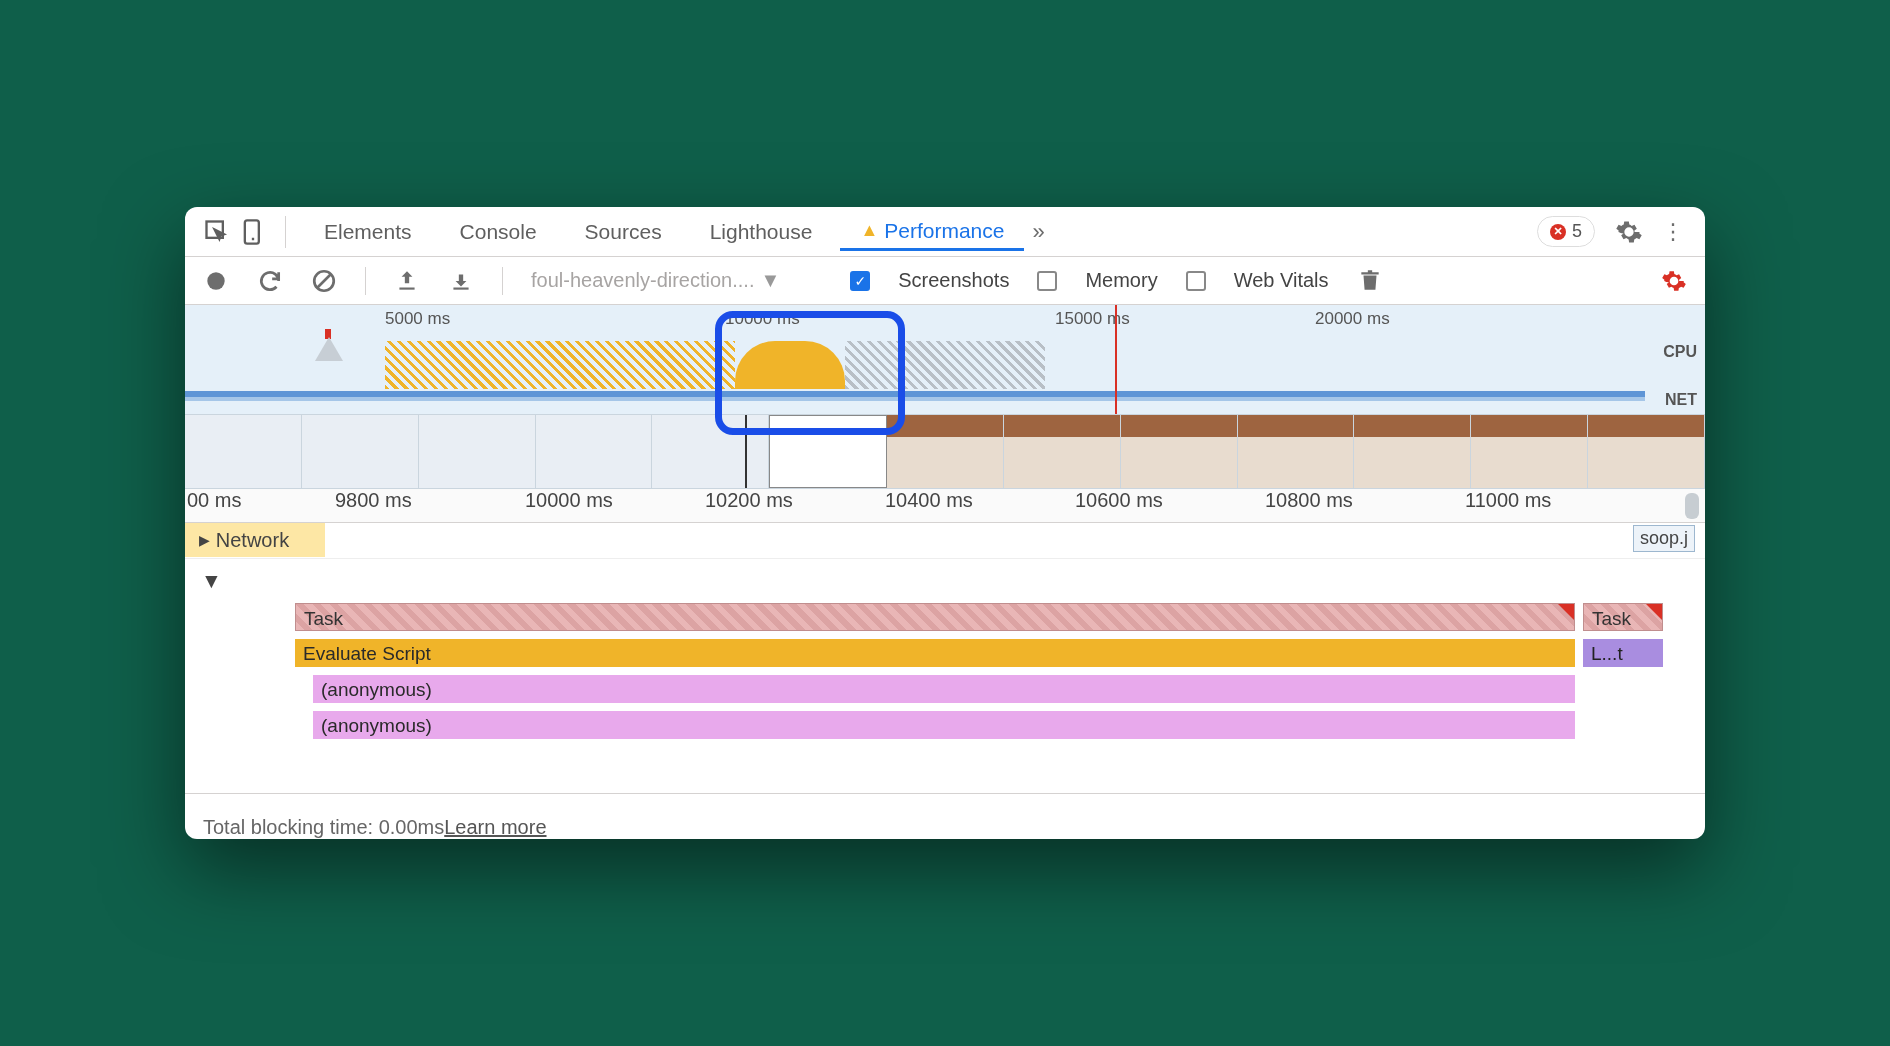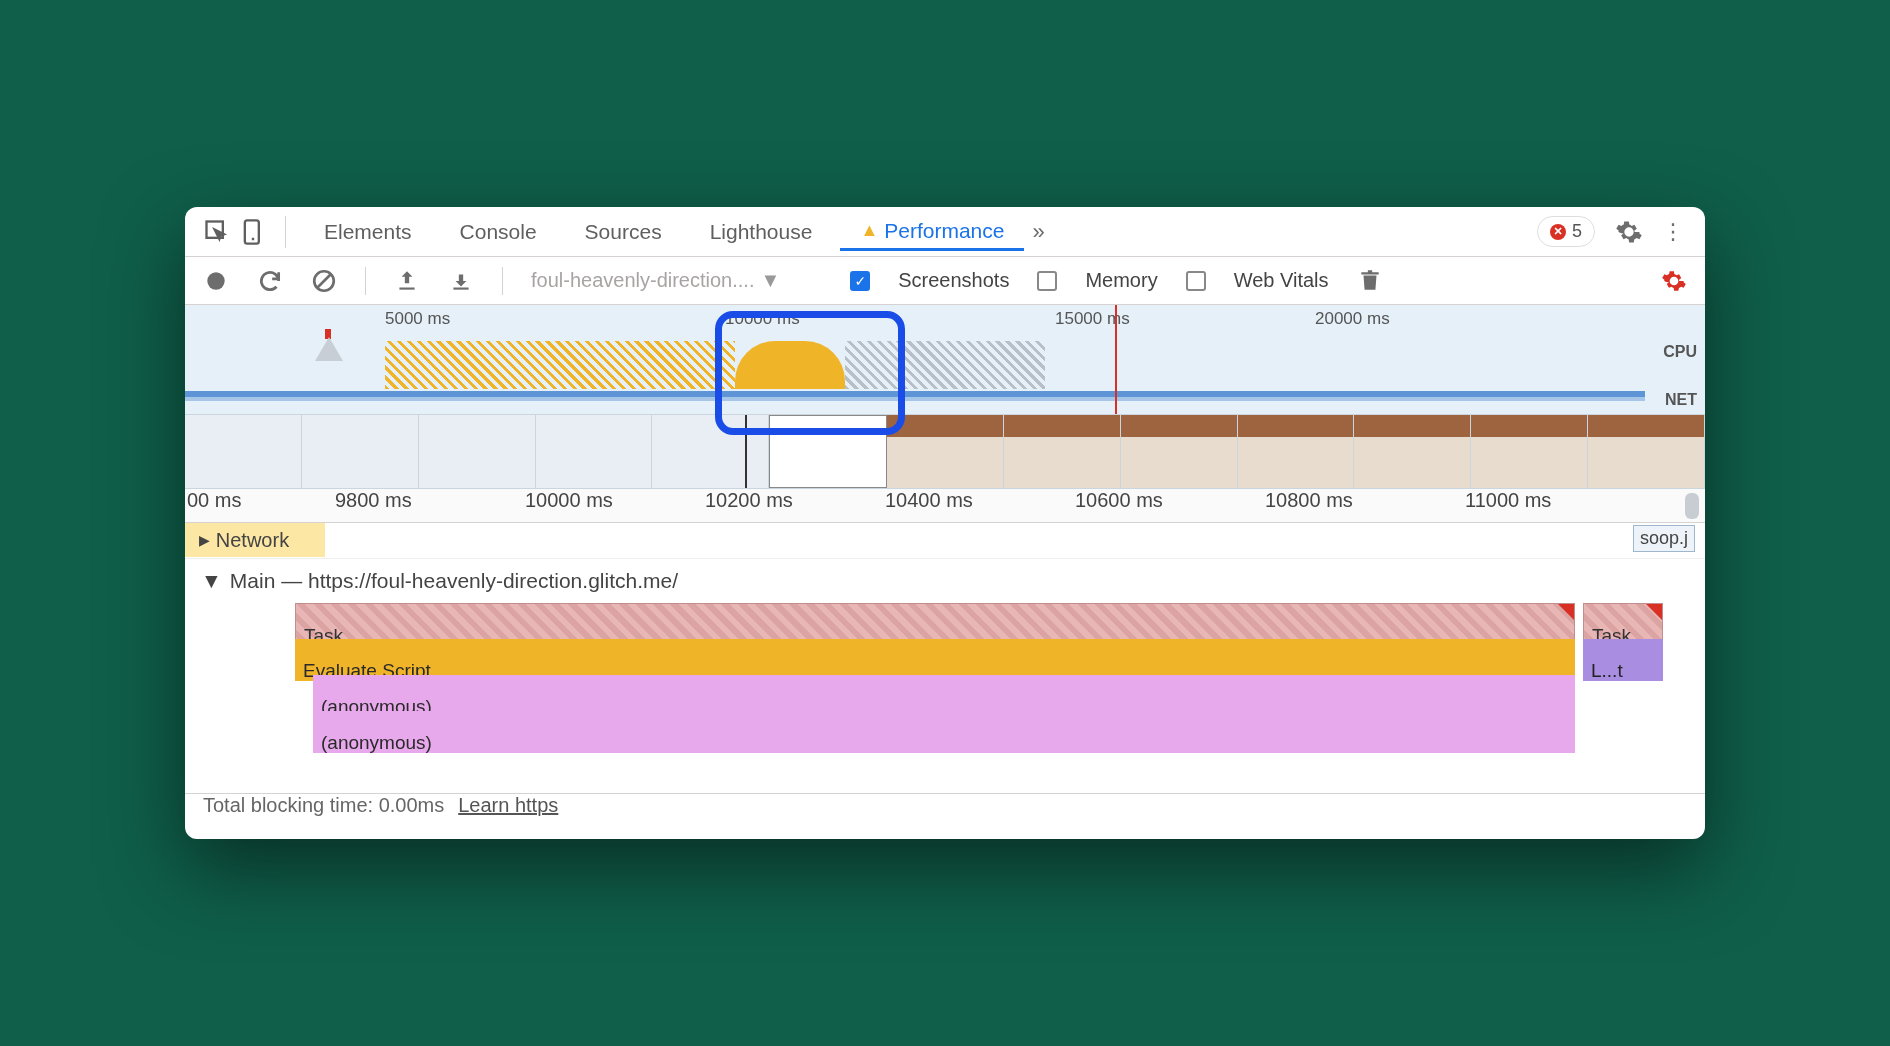--- a/index.html
+++ b/index.html
@@ -46,27 +46,27 @@
 .ruler{height:34px;background:#fafafa;border-bottom:1px solid #d5d2d1;display:flex;font-size:20px;color:#444;position:relative}
 .ruler span{position:absolute}
 .scrub{position:absolute;right:6px;width:14px;height:26px;background:#c7cdd2;border-radius:6px;top:4px}
 .lane{background:#fff;position:relative}
 .lane-hdr{height:34px;display:flex;align-items:center;gap:6px;padding-left:14px;font-size:20px;color:#444}
 .lane-hdr.net{background:#fde7a5}
 .lane-hdr .tri{font-size:14px}
 .netreq{position:absolute;right:10px;top:2px;font-size:18px;background:#edf3f9;border:1px solid #9db7cf;padding:2px 6px;color:#444}
 .main-lbl{padding:10px 16px;font-size:21px;color:#444;display:flex;align-items:center;gap:8px}
 .flame{position:relative;height:190px;padding-left:110px;padding-right:40px}
-.bar{position:absolute;height:28px;font-size:19px;color:#2a2a2a;padding:21px 8px;overflow:hidden;white-space:nowrap}
+.bar{position:absolute;height:28px;font-size:19px;color:#2a2a2a;padding:4px 8px;overflow:hidden;white-space:nowrap}
 .bar.task{background:repeating-linear-gradient(45deg,#e9b6b6,#e9b6b6 6px,#dca3a3 6px,#dca3a3 12px);color:#333;border:1px solid #c08e8e}
 .bar.task::after{content:"";position:absolute;right:0;top:0;border-top:16px solid #d93025;border-left:16px solid transparent}
 .bar.script{background:#f0b429}
 .bar.lt{background:#a98de0;color:#222}
 .bar.anon{background:#e8a9ec}
-.footer{height:46px;border-top:1px solid #d5d2d1;display:flex;align-items:flex-start;padding:0 18px;font-size:20px;color:#666;gap:14px}
+.footer{height:46px;border-top:1px solid #d5d2d1;display:flex;align-items:flex-end;padding:0 18px;font-size:20px;color:#666;}
 .footer a{color:#555;text-decoration:underline;cursor:pointer}
 .chev{font-size:22px;color:#6d6d6d;cursor:pointer}
 .gear{cursor:pointer}
 .warn{color:#f0b429;font-size:18px}
 svg{width:100%;height:100%}
 .ov-hatch{position:absolute;top:36px;left:200px;width:350px;height:48px;background:repeating-linear-gradient(45deg,#f0b429,#f0b429 3px,transparent 3px,transparent 7px)}
 .ov-hatch2{position:absolute;top:36px;left:660px;width:200px;height:48px;background:repeating-linear-gradient(45deg,#b8bfc6,#b8bfc6 3px,transparent 3px,transparent 7px)}
 .redline{position:absolute;top:0;bottom:0;width:2px;background:#d93025;left:930px}
 </style>
 </head>
@@ -219,31 +219,30 @@
     <div class="lane-hdr net" style="width:140px;position:absolute">
         <span class="tri">▶</span>
         <span>Network</span>
       </div>
     <div class="netreq">soop.j</div>
   </div>
 
   <div class="lane">
     <div class="main-lbl">
         <span class="tri">▼</span>
-        <span>Main — https://foul-heavenly-direction.glitch.me/</span>
       </div>
     <div class="flame">
 
       <div class="bar task" style="left:110px;right:130px;top:0">Task</div>
       <div class="bar task" style="right:42px;width:80px;top:0">Task</div>
       <div class="bar script" style="left:110px;right:130px;top:36px">Evaluate Script</div>
       <div class="bar lt" style="right:42px;width:80px;top:36px">L...t</div>
       <div class="bar anon" style="left:128px;right:130px;top:72px">(anonymous)</div>
       <div class="bar anon" style="left:128px;right:130px;top:108px">(anonymous)</div>
     </div>
   </div>
 
   <div class="footer">
     <span>Total blocking time: 0.00ms</span>
-    <a>Learn https</a>
+    <a>Learn more</a>
   </div>
 
 </div>
 
 </body></html>

